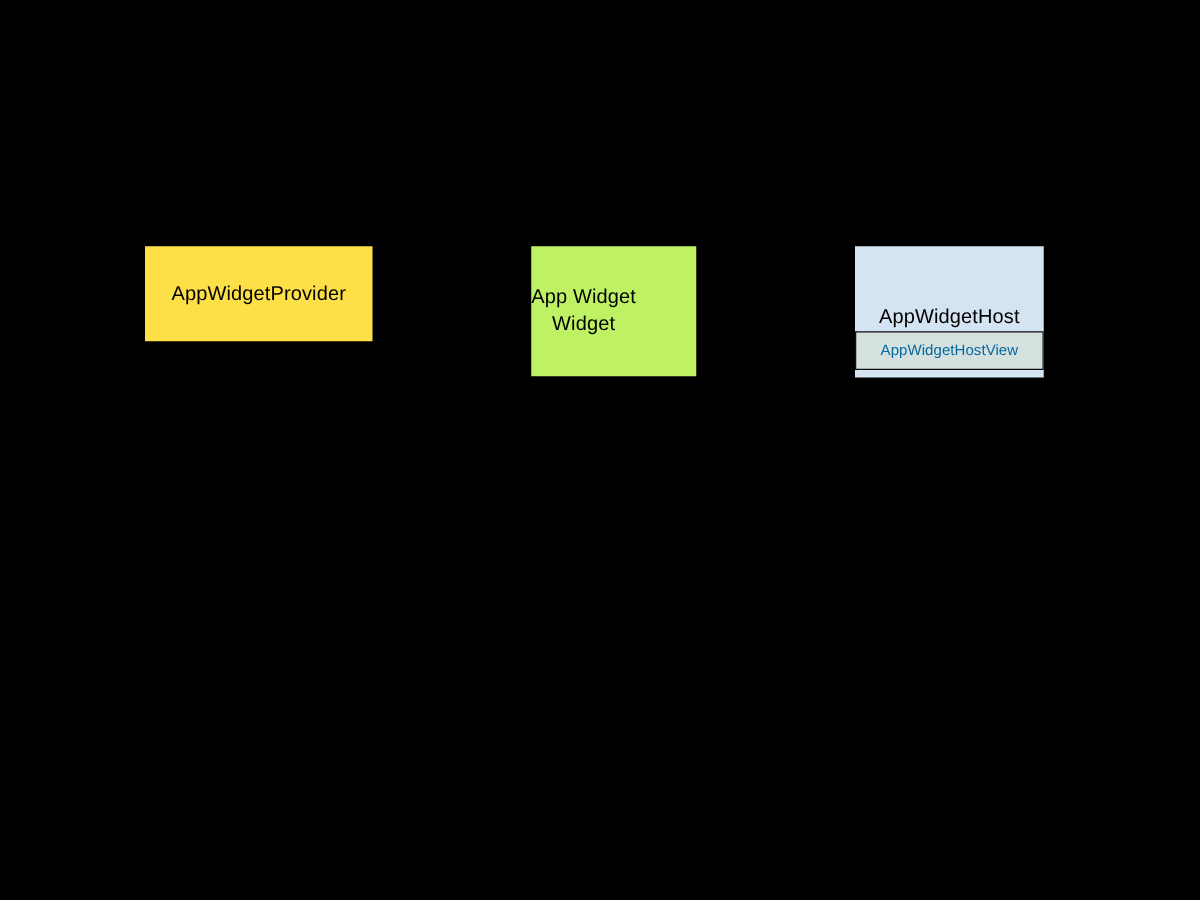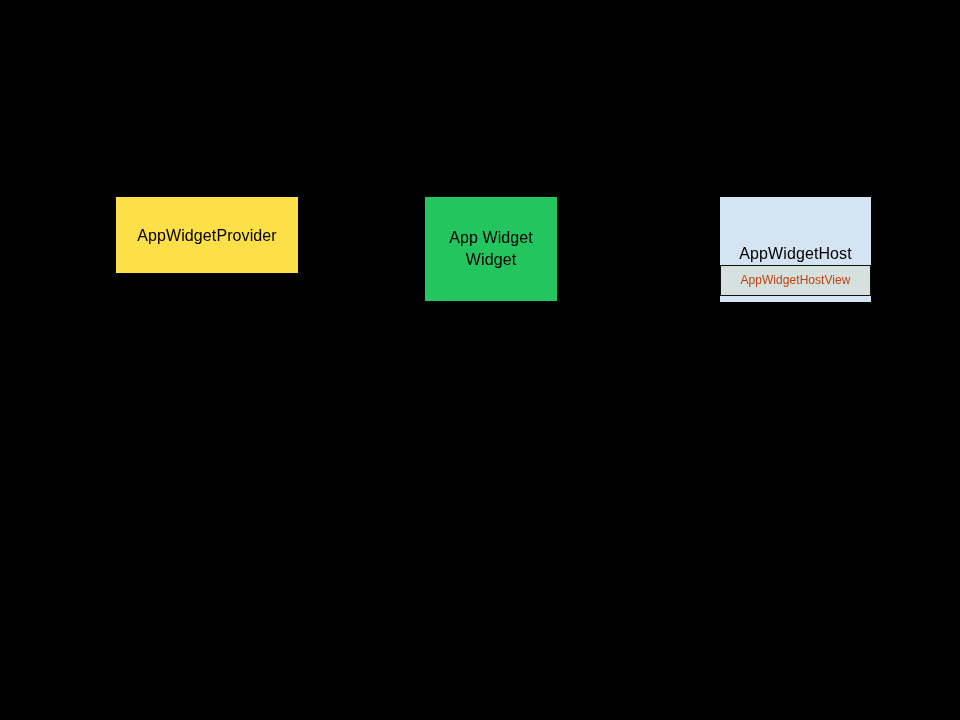--- a/index.html
+++ b/index.html
@@ -40,33 +40,33 @@
     font-size: 16px;
     line-height: 19px;
     letter-spacing: 0.1px;
   }
   
   #node-service {
     left: 425px;
     top: 197px;
     width: 132px;
     height: 104px;
-    background: #22c55e;
+    background: #bef264;
     display: flex;
     align-items: center;
-    justify-content: center;
+    justify-content: flex-start;
   }
   #node-service .node-label {
     font-size: 16px;
     line-height: 22px;
     letter-spacing: 0.1px;
   }
   
   #node-host {
-    left: 720px;
+    left: 684px;
     top: 197px;
     width: 151px;
     height: 105px;
     background: #d5e4f2;
   }
   #node-host .host-title {
     position: absolute;
     left: 0;
     top: 0;
     width: 100%;
@@ -84,21 +84,21 @@
     left: 0px;
     top: 68px;
     width: 151px;
     height: 31px;
     box-sizing: border-box;
     background: #d5e1de;
     border: 1px solid #0e0f0f;
     display: flex;
     align-items: center;
     justify-content: center;
-    color: #c2410c;
+    color: #0369a1;
   }
   #node-hostview .node-label {
     font-size: 12px;
     line-height: 15px;
     letter-spacing: 0.05px;
   }
   .line-break {
     display: block;
   }
 </style>

